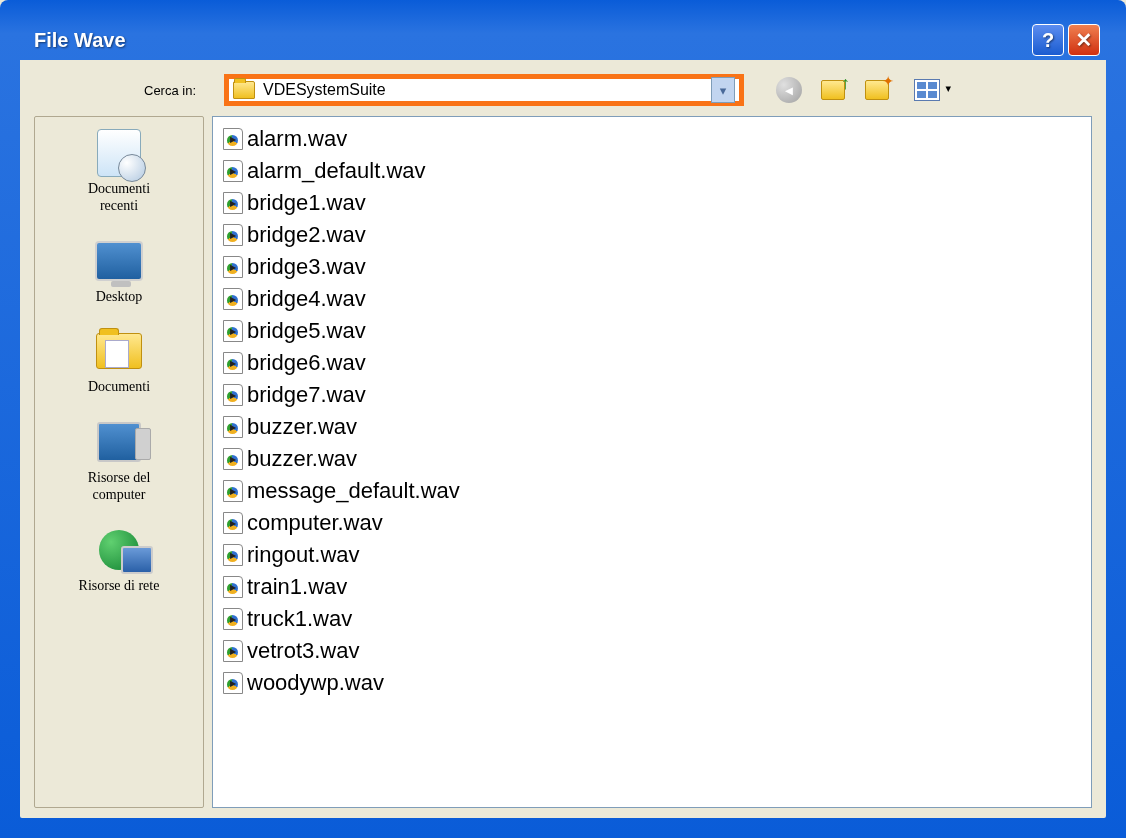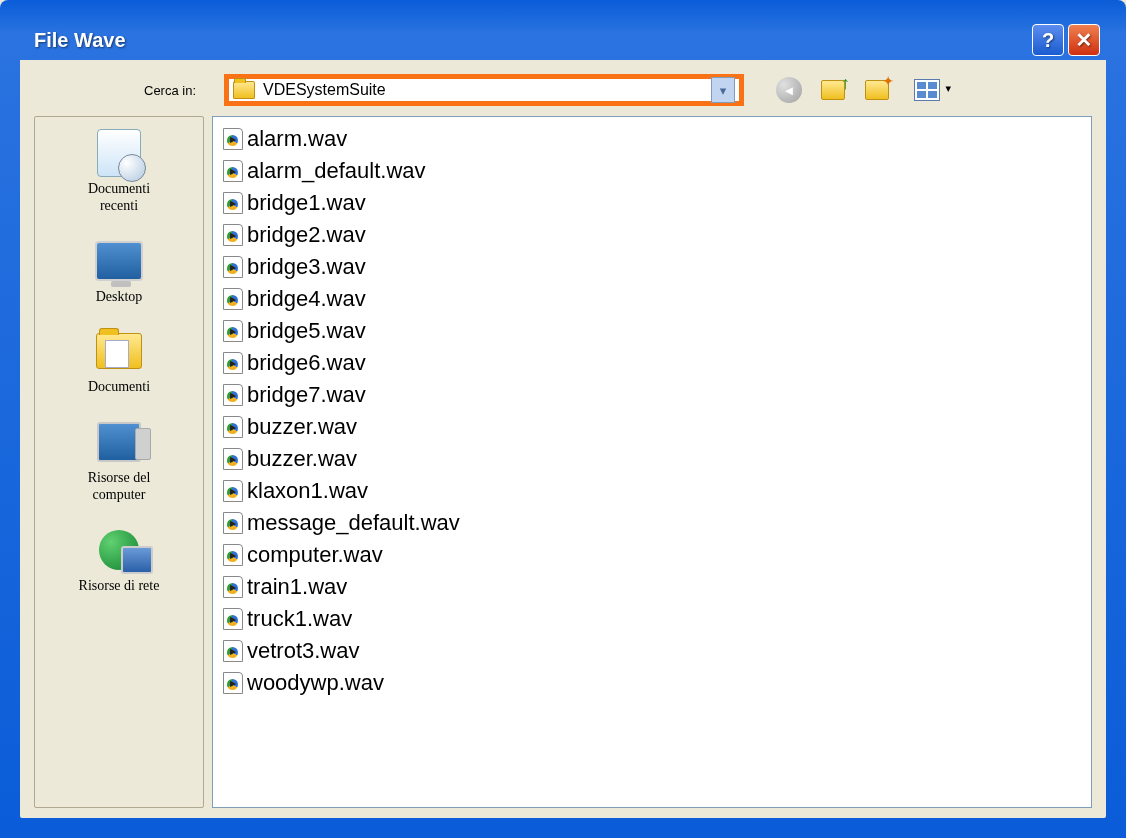--- a/index.html
+++ b/index.html
@@ -394,29 +394,29 @@
           <div class="file-item">
             <span class="wav-icon"></span>
             <span>buzzer.wav</span>
           </div>
           <div class="file-item">
             <span class="wav-icon"></span>
             <span>buzzer.wav</span>
           </div>
           <div class="file-item">
             <span class="wav-icon"></span>
-            <span>klaxon1.wav</span>
-          </div>
-          <div class="file-item">
-            <span class="wav-icon"></span>
             <span>message_default.wav</span>
           </div>
           <div class="file-item">
             <span class="wav-icon"></span>
             <span>computer.wav</span>
+          </div>
+          <div class="file-item">
+            <span class="wav-icon"></span>
+            <span>ringout.wav</span>
           </div>
           <div class="file-item">
             <span class="wav-icon"></span>
             <span>train1.wav</span>
           </div>
           <div class="file-item">
             <span class="wav-icon"></span>
             <span>truck1.wav</span>
           </div>
           <div class="file-item">

